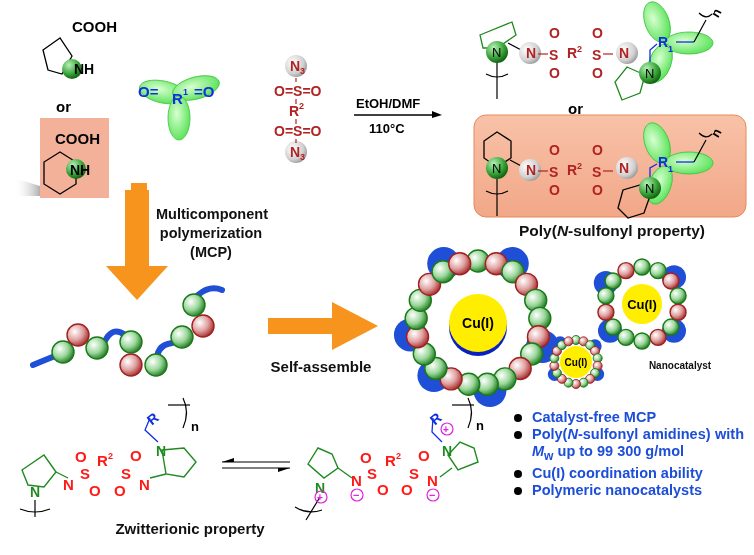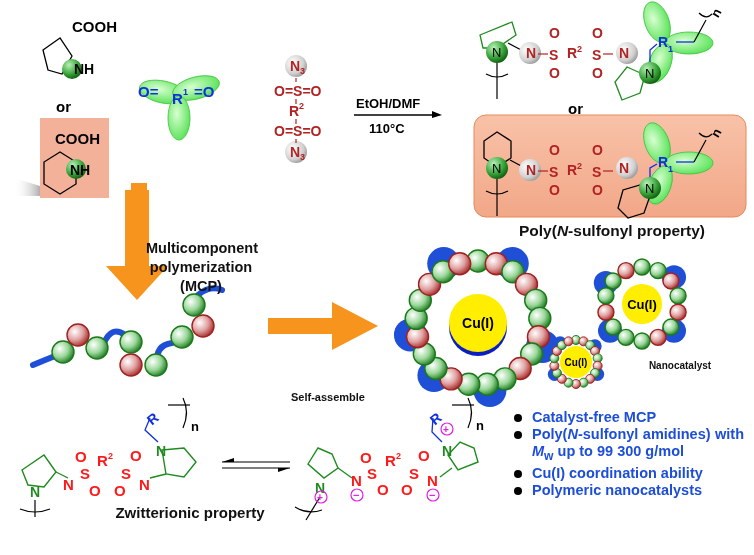--- a/index.html
+++ b/index.html
@@ -356,30 +356,30 @@
     <line x1="452" y1="405" x2="474" y2="405" stroke="#000" stroke-width="1.2"></line>
     <path d="M468 398 Q475 412 468 428" fill="none" stroke="#000" stroke-width="1.2"></path>
     <text x="476" y="430" class="lbl" font-size="13" fill="#000">n</text>
   </g>
 </svg>
 
 <div class="caption" style="left:517px; top:222px; width:190px; font-size:15.5px;">
   <span>Poly(</span><i>N</i><span>-sulfonyl property)</span>
 </div>
 
-<div class="caption" style="left:146px; top:205px; width:110px; font-size:14.5px; line-height:19px;margin-top:34px;">
+<div class="caption" style="left:156px; top:205px; width:110px; font-size:14.5px; line-height:19px;">
   <div>Multicomponent</div>
   <div>polymerization</div>
   <div>(MCP)</div>
 </div>
 
-<div class="caption" style="left:268px; top:358px; width:120px; font-size:11px;margin-top:33px;">Self-assemble</div>
+<div class="caption" style="left:261px; top:358px; width:120px; font-size:15px;">Self-assemble</div>
 
 <div class="caption" style="left:620px; top:360px; width:120px; font-size:10px;">Nanocatalyst</div>
 
-<div class="caption" style="left:100px; top:504px; width:180px; font-size:15px;">Zwitterionic property</div>
+<div class="caption" style="left:100px; top:520px; width:180px; font-size:15px;">Zwitterionic property</div>
 
 <div class="bullets">
   <div class="item"><span class="dot"></span><span>Catalyst-free MCP</span></div>
   <div class="item"><span class="dot"></span><span id="hl1">Poly(<i>N</i>-sulfonyl amidines) with <i>M</i><sub>w</sub> up to 99 300 g/mol</span></div>
   <div class="item"><span class="dot"></span><span>Cu(I) coordination ability</span></div>
   <div class="item"><span class="dot"></span><span>Polymeric nanocatalysts</span></div>
 </div>
 
 </body></html>

